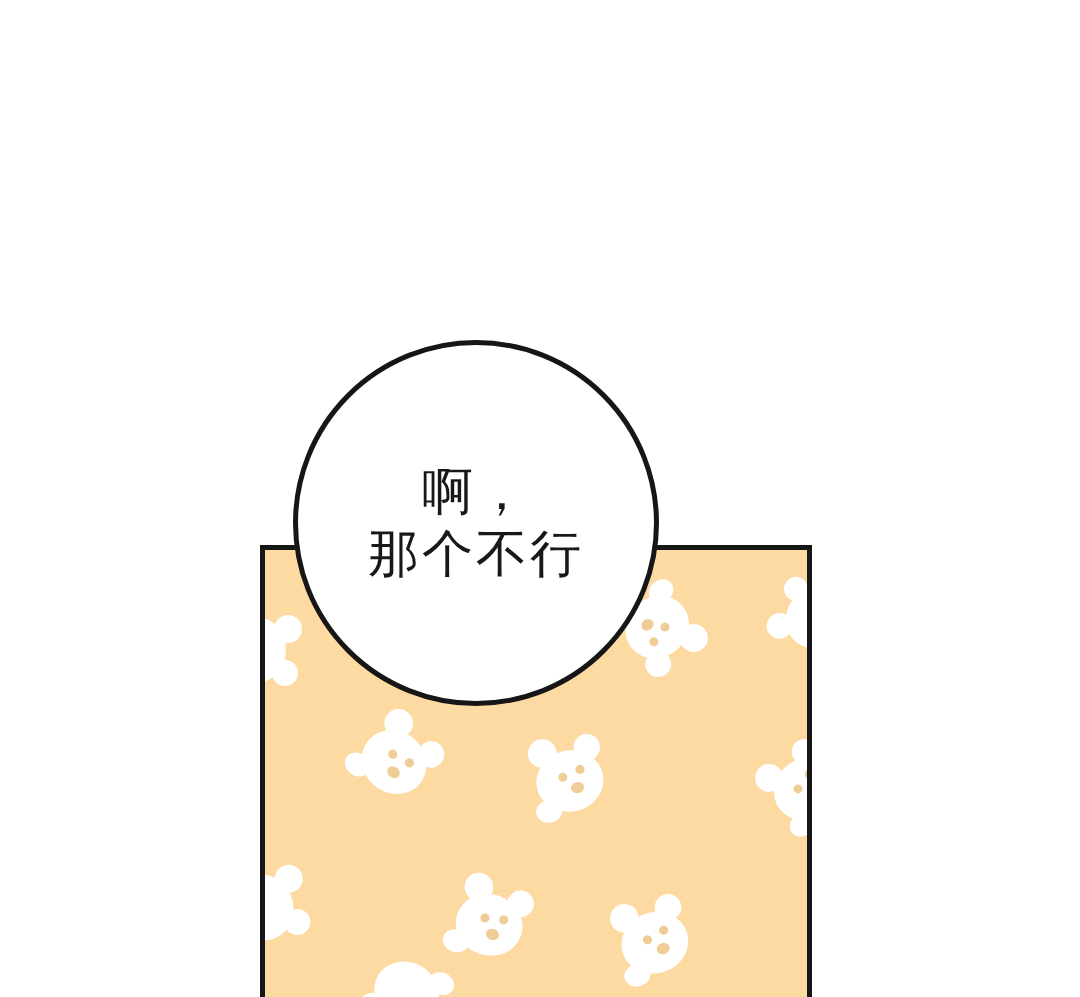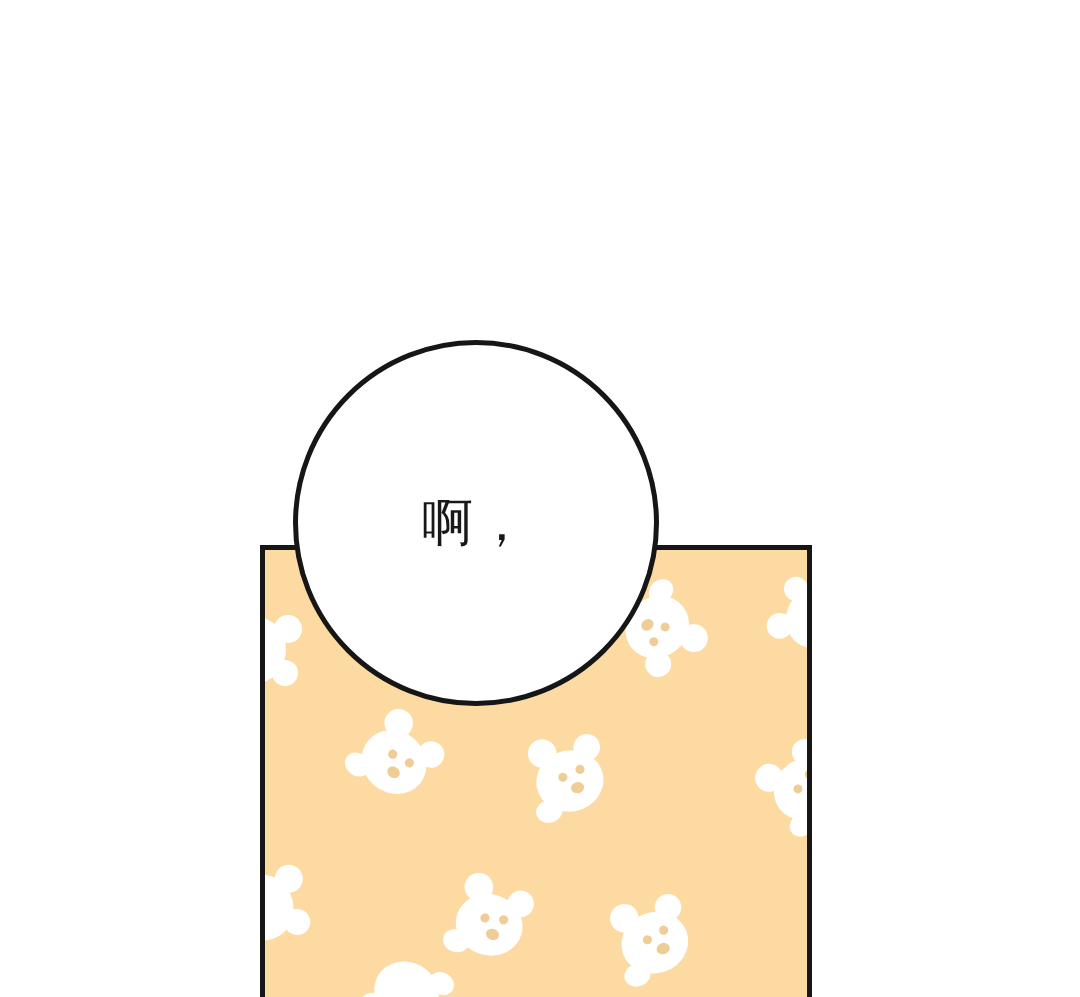--- a/index.html
+++ b/index.html
@@ -166,15 +166,16 @@
           <circle cx="29" cy="27" r="14"></circle>
           <circle cx="73" cy="30" r="13"></circle>
           <ellipse cx="50" cy="59" rx="33" ry="30"></ellipse>
           <ellipse cx="24" cy="84" rx="13" ry="11"></ellipse>
         </g>
       </svg>
     </div>
 
   <div class="bubble" style="background: rgb(255, 255, 255); border-color: rgb(22, 22, 22); color: rgb(24, 24, 24);">
     <span class="bubble-line">啊，</span>
+    <span class="bubble-line">那个不行</span>
   </div>
 
 </div>
 
 </body></html>

